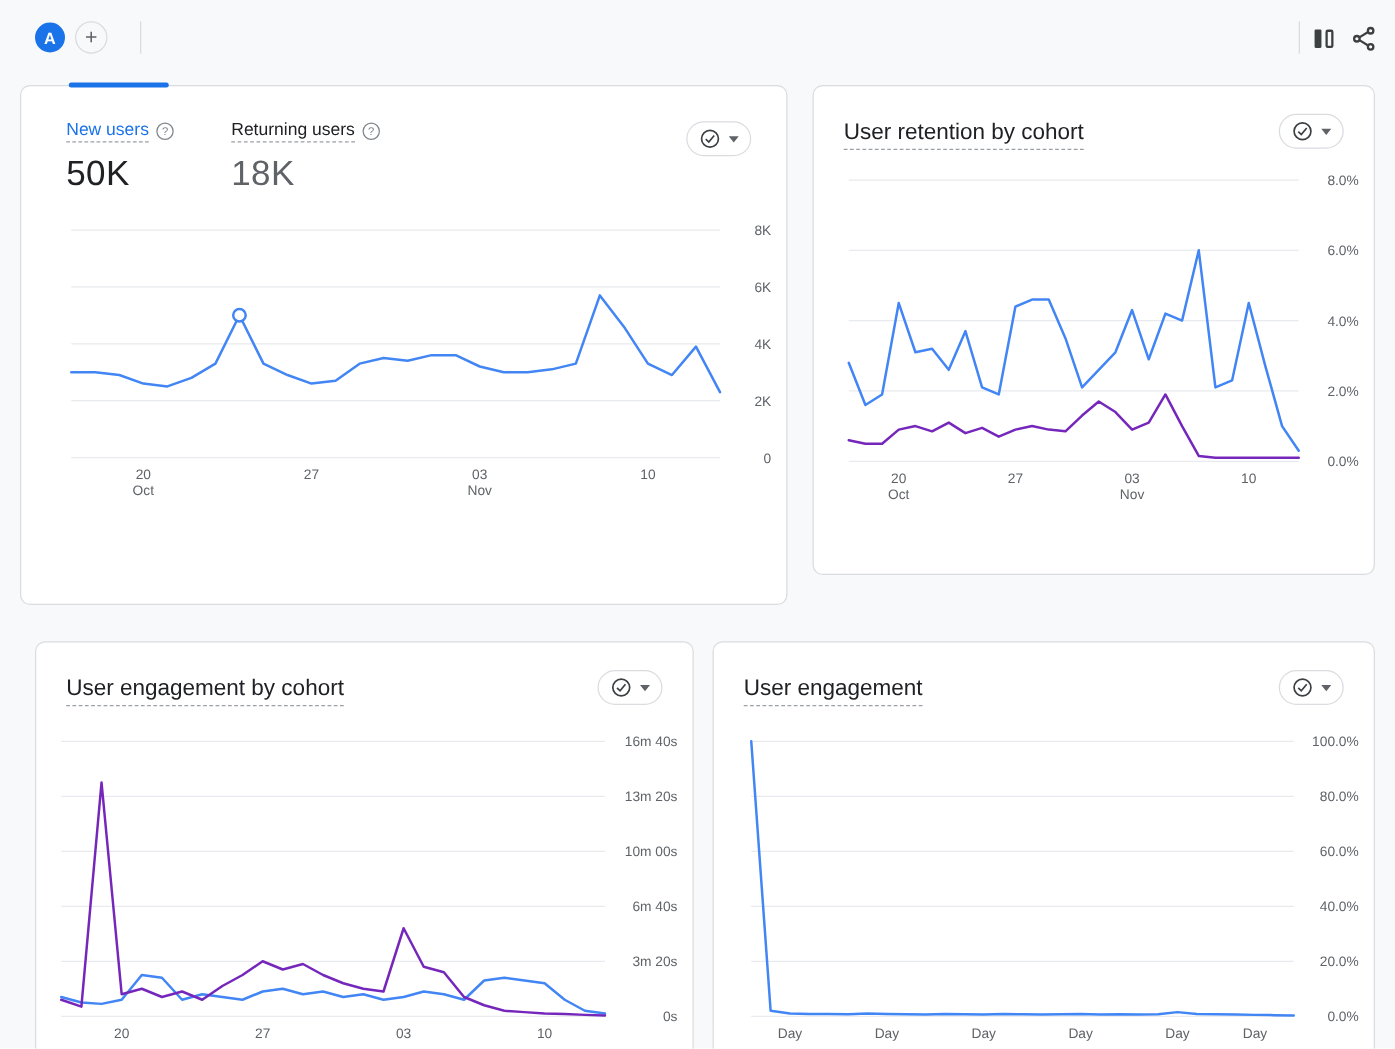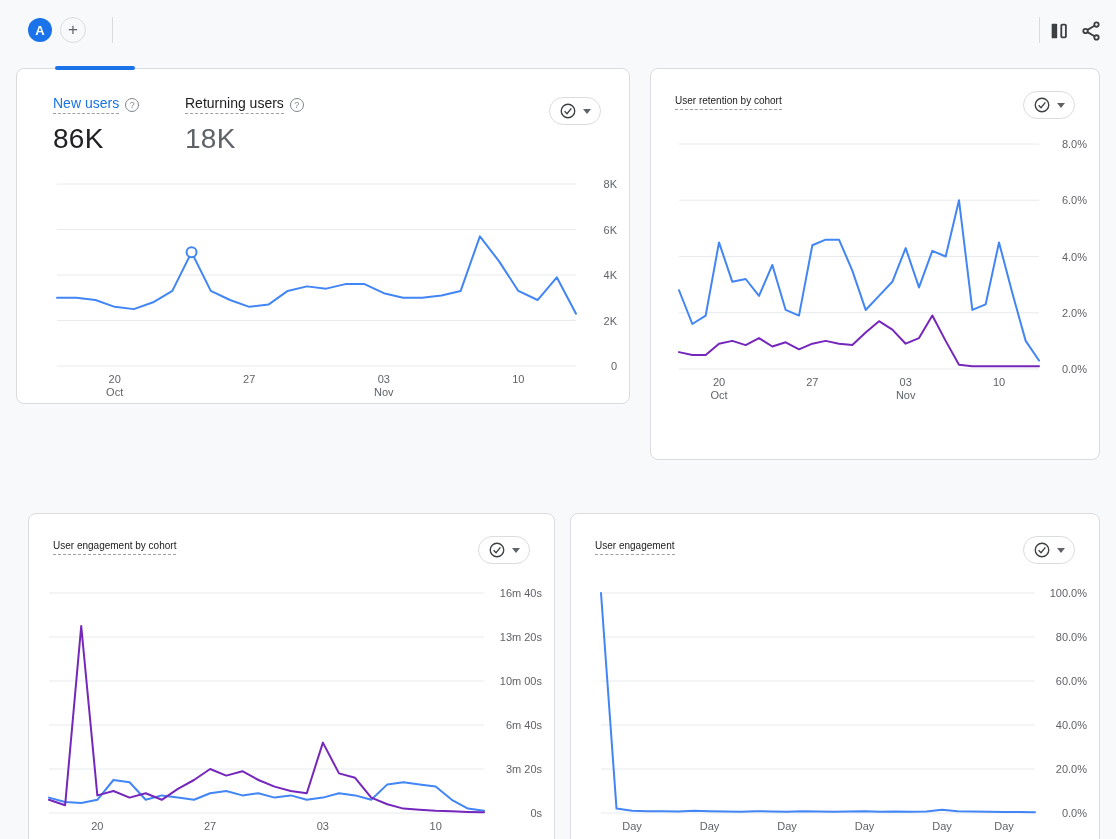--- a/index.html
+++ b/index.html
@@ -31,30 +31,30 @@
   .dr-value { font-size:14px; color:#202124; }
   .caret {
     width:0; height:0; display:inline-block;
     border-left:4px solid transparent; border-right:4px solid transparent; border-top:5px solid #5f6368;
   }
   .icon-btn { position:absolute; top:18px; width:26px; height:26px; display:flex; align-items:center; justify-content:center; cursor:pointer; }
   
   .card {
     position:absolute; background:#fff; border:1px solid #dadce0; border-radius:8px;
   }
-  .card1 { left:16px;  top:68px;  width:614px; height:336px; }
+  .card1 { left:16px;  top:68px;  width:614px; height:416px; }
   .card2 { left:650px; top:68px;  width:450px; height:392px; }
   .card3 { left:28px;  top:513px; width:527px; height:360px; }
   .card4 { left:570px; top:513px; width:530px; height:360px; }
   .tab-indicator {
     position:absolute; left:55px; top:66px; width:80px; height:4px; border-radius:2px;
     background:#1a73e8; z-index:3;
   }
   .card-title {
-    position:absolute; left:24px; top:26px; font-size:10px; color:#202124;
+    position:absolute; left:24px; top:26px; font-size:18px; color:#202124;
     border-bottom:1px dashed #9aa0a6; padding-bottom:3px; cursor:pointer;
   }
   .metric { position:absolute; top:26px; }
   .m1 { left:36px; }
   .m2 { left:168px; }
   .metric-label { font-size:14px; display:flex; align-items:center; gap:6px; cursor:pointer; }
   .metric-label .lbl { border-bottom:1px dashed #9aa0a6; padding-bottom:2px; }
   .metric-label.blue { color:#1a73e8; }
   .metric-label.gray { color:#202124;text-align:right; }
   .help {
@@ -111,21 +111,21 @@
   </header>
 
   <div class="tab-indicator"></div>
 
   <section class="card card1">
     <div class="metric m1">
       <div class="metric-label blue">
         <span class="lbl">New users</span>
         <span class="help">?</span>
       </div>
-      <div class="metric-value">86K</div>
+      <div class="metric-value">50K</div>
     </div>
     <div class="metric m2">
       <div class="metric-label gray">
         <span class="lbl">Returning users</span>
         <span class="help">?</span>
       </div>
       <div class="metric-value sub">18K</div>
     </div>
     <div class="quality-btn">
       <svg viewBox="0 0 24 24" width="18" height="18">

